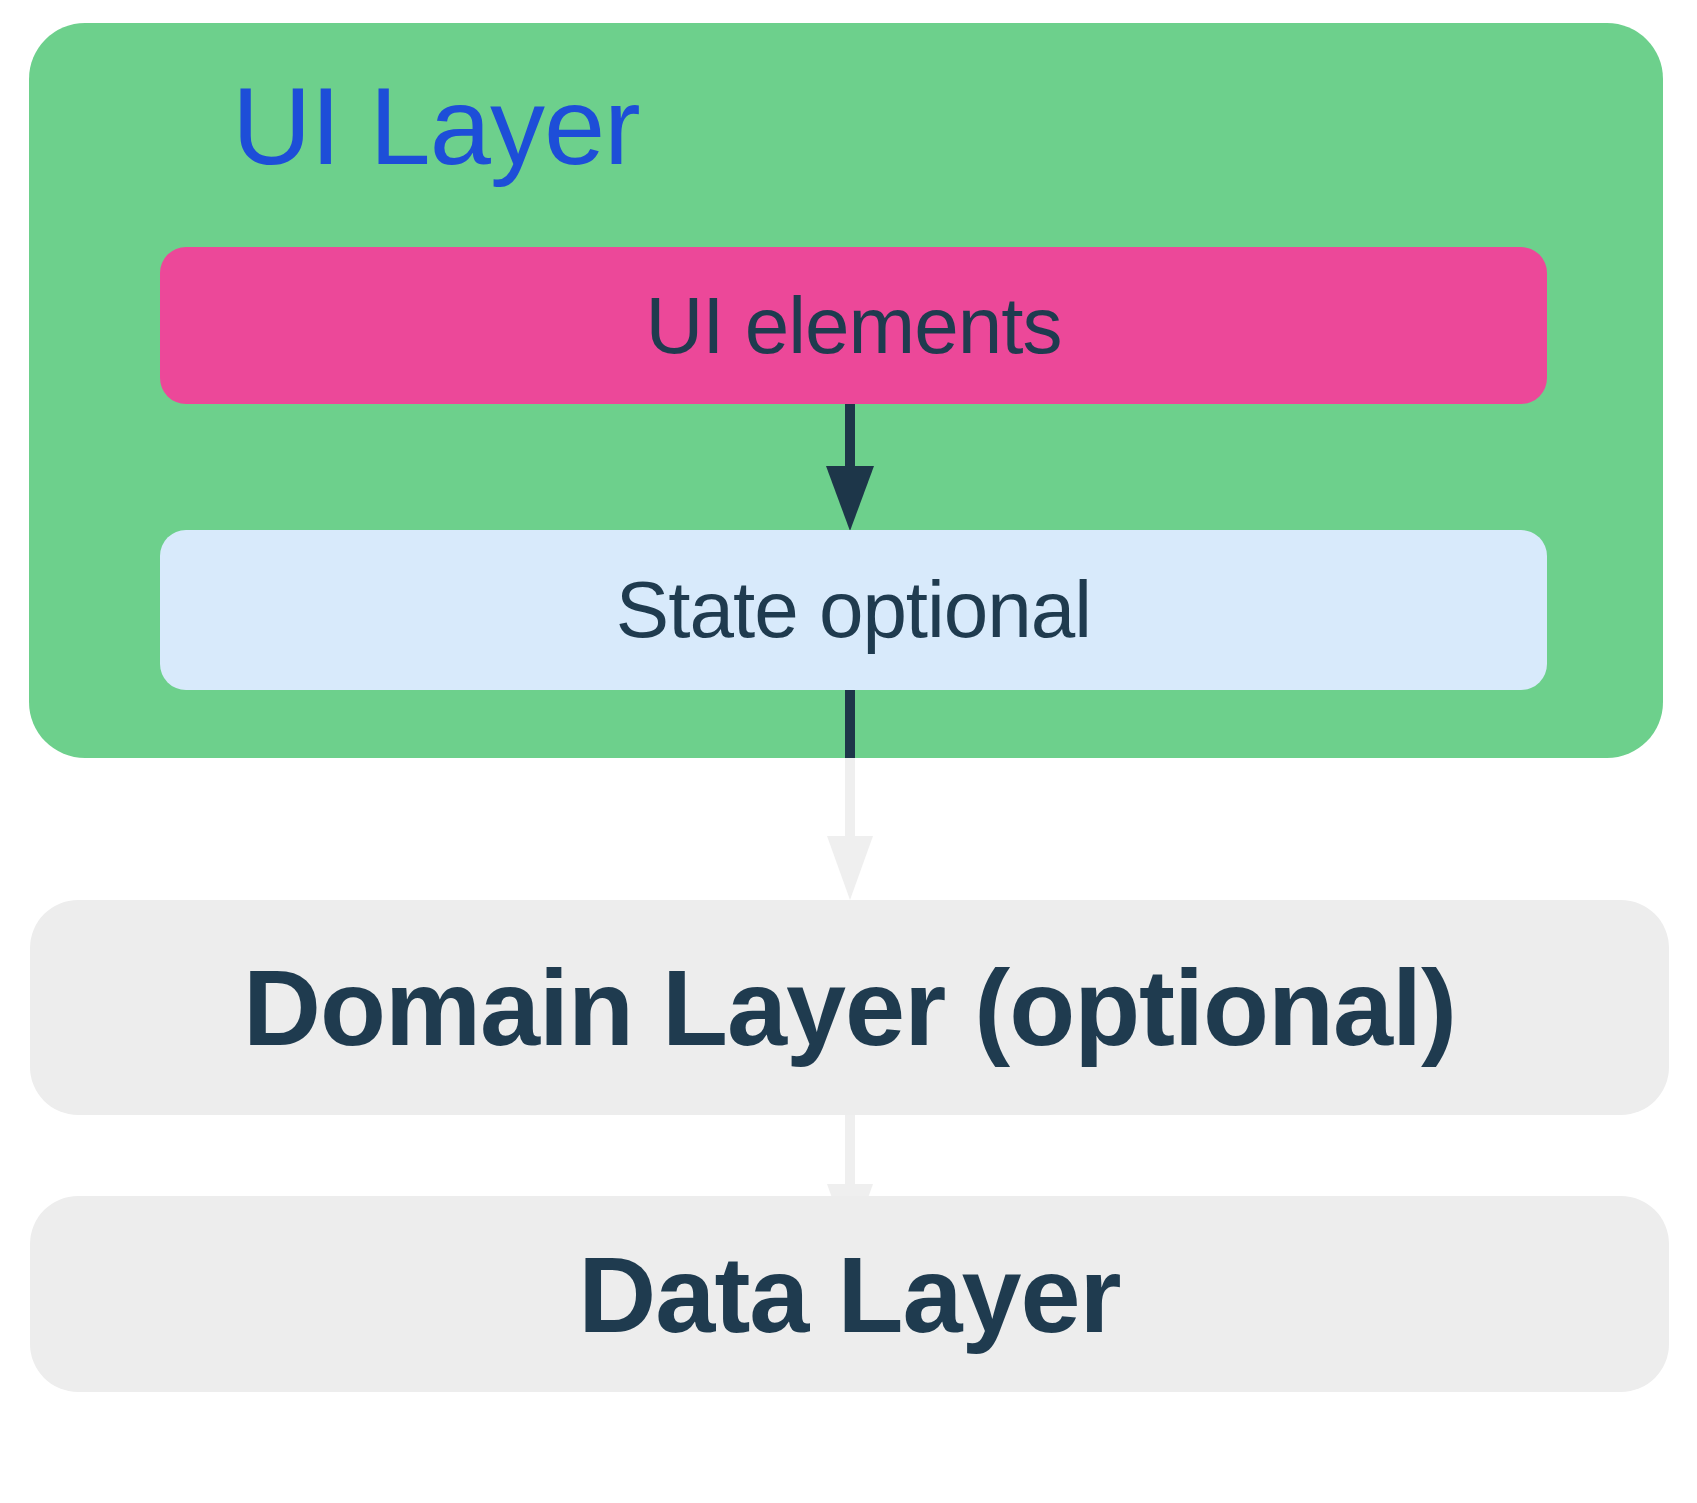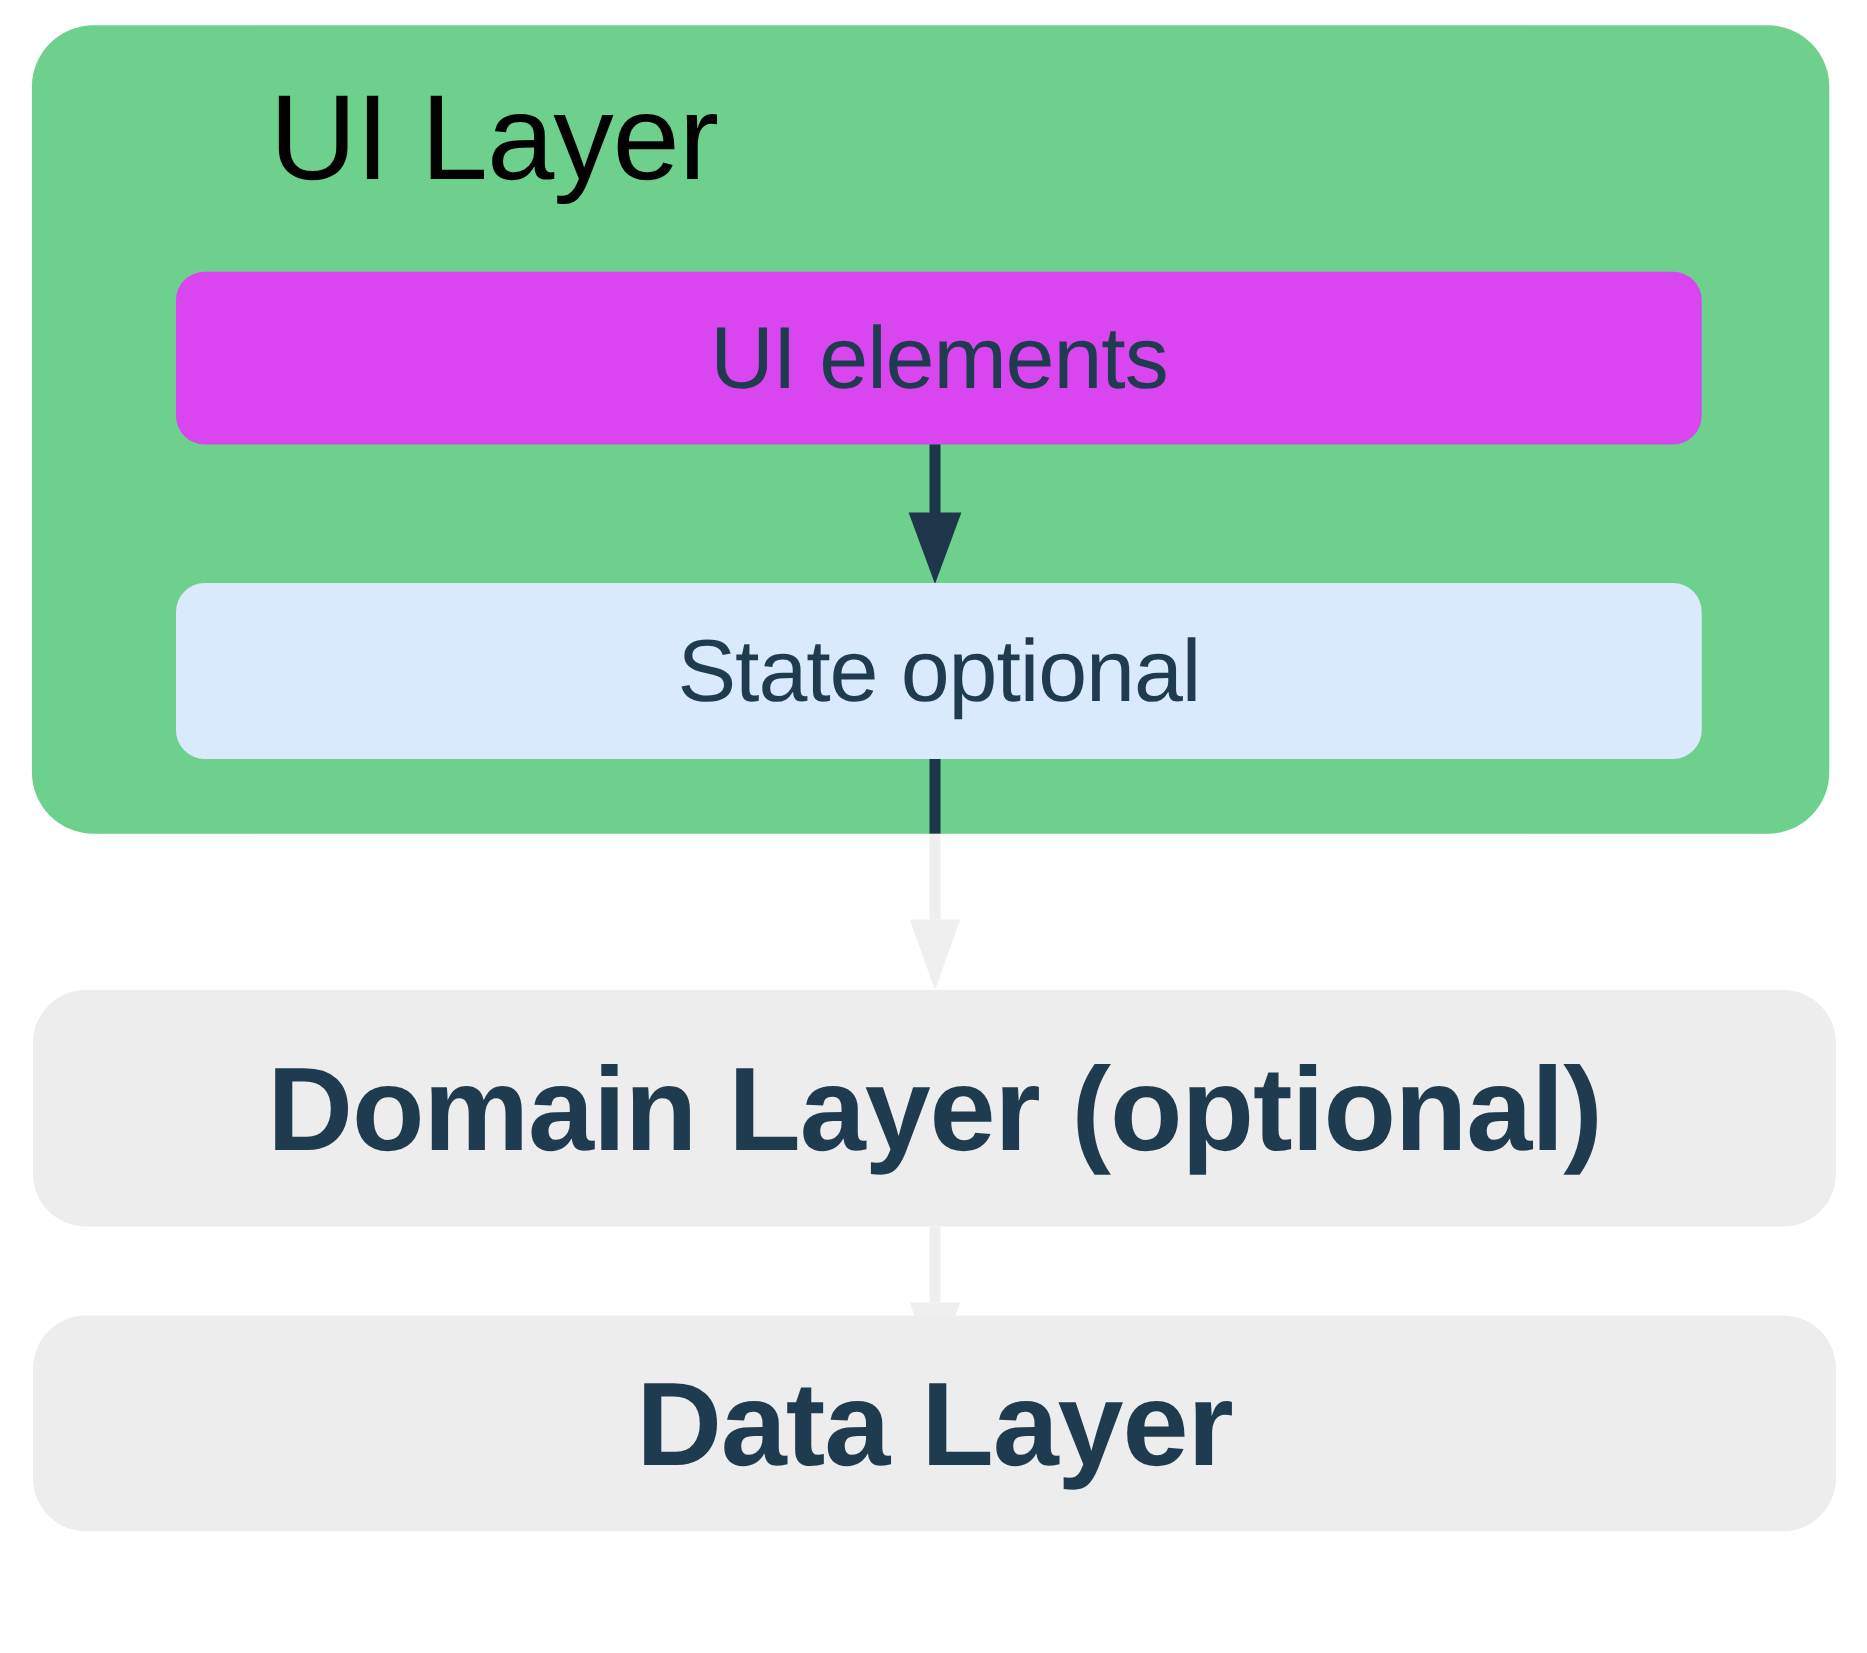--- a/index.html
+++ b/index.html
@@ -15,38 +15,38 @@
 
   
   .ui-layer {
     left: 29px; top: 23px;
     width: 1634px; height: 735px;
     background: #6dd08c;
     border-radius: 56px;
   }
   .ui-layer-title {
     position: absolute;
-    left: 216px; top: 42px;
+    left: 203px; top: 42px;
     font-size: 110px;
     line-height: 1.1;
     letter-spacing: -1px;
-    color: #000000;
+    color: #1d4ed8;
     white-space: nowrap;
   }
 
   
   .inner-box {
     left: 160px;
     width: 1387px;
     border-radius: 26px;
     display: flex;
     align-items: center;
     justify-content: center;
   }
-  .ui-elements  { top: 247px; height: 157px; background: #d946ef; }
+  .ui-elements  { top: 247px; height: 157px; background: #ec4899; }
   .state-holders{ top: 530px; height: 160px; background: #d8eafb; }
   .inner-label {
     font-size: 80px;
     letter-spacing: -1px;
     color: #1f3b4f;
     white-space: nowrap;
   }
 
   
   .gray-box {

